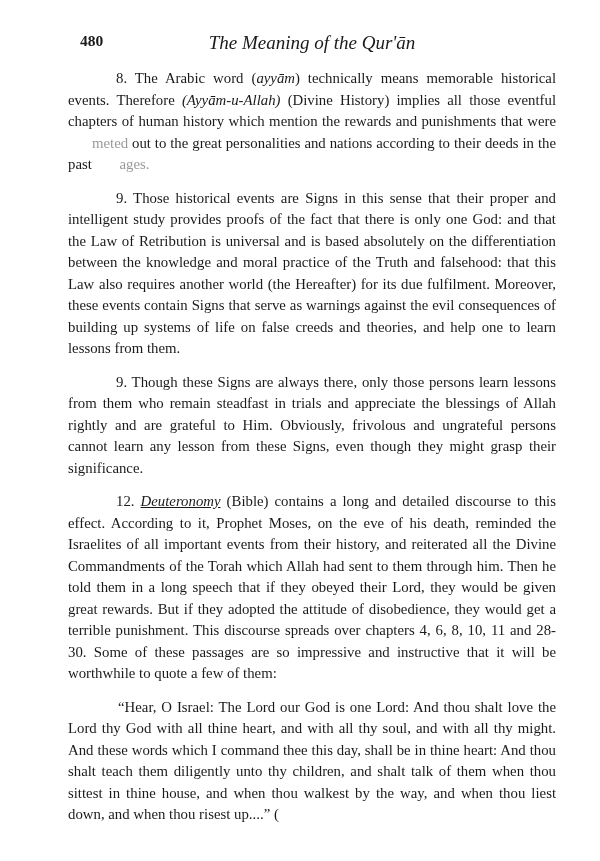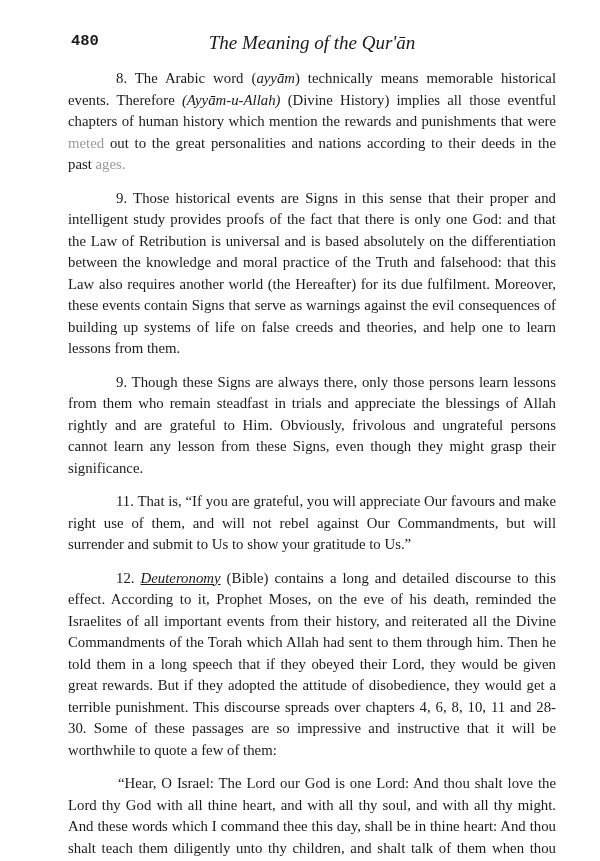--- a/index.html
+++ b/index.html
@@ -1,25 +1,25 @@
 <!DOCTYPE html>
 <html><head>
 <meta charset="utf-8">
 <style>
   html, body { margin:0; padding:0; }
   body { width:600px; height:861px; background:#ffffff; position:relative; overflow:hidden;
          font-family:"Liberation Serif", "DejaVu Serif", serif; color:#1a1a1a; }
   .page { position:absolute; left:68px; top:0; width:488px; }
   .header { position:absolute; top:32px; left:0; width:488px; height:22px; }
-  .page-num { position:absolute; left:3px; top:0; font-size:15.5px; font-weight:bold;font-family:Liberation Mono, monospace; }
+  .page-num { position:absolute; left:12px; top:0; font-size:15.5px; font-weight:bold; }
   .running-title { position:absolute; left:0; right:0; top:0; text-align:center; font-style:italic; font-size:19px; }
   .body { position:absolute; top:68px; left:0; width:488px; font-size:14.8px; line-height:21.5px; text-align:justify; }
   .para { margin:0 0 12px 0; text-indent:48px; }
   .para.quote { text-indent:50px; margin-bottom:10px; }
-  .faded { color:#9a9a9a; }
+  .faded { color:#9a9a9a;margin-left:24px; }
   i { }
 </style>
 </head>
 <body>
 
 <div class="page">
   <div class="header">
     <span class="page-num">480</span>
     <span class="running-title">The Meaning of the Qur'ān</span>
   </div>
@@ -31,23 +31,20 @@
     </p>
 
     <p class="para">
       <span>9.</span><span> Those historical events are Signs in this sense that their proper and intelligent study provides proofs of the fact that there is only one God: and that the Law of Retribution is universal and is based absolutely on the differentiation between the knowledge and moral practice of the Truth and falsehood: that this Law also requires another world (the Hereafter) for its due fulfilment. Moreover, these events contain Signs that serve as warnings against the evil consequences of building up systems of life on false creeds and theories, and help one to learn lessons from them.</span>
     </p>
 
     <p class="para">
       <span>9.</span><span> Though these Signs are always there, only those persons learn lessons from them who remain steadfast in trials and appreciate the blessings of Allah rightly and are grateful to Him. Obviously, frivolous and ungrateful persons cannot learn any lesson from these Signs, even though they might grasp their significance.</span>
     </p>
 
-    <p class="para">
-      <span>11.</span><span> That is, “If you are grateful, you will appreciate Our favours and make right use of them, and will not rebel against Our Commandments, but will surrender and submit to Us to show your gratitude to Us.”</span>
-    </p>
 
     <p class="para">
       <span>12.</span><span> </span><i style="text-decoration:underline;">Deuteronomy</i><span> (Bible) contains a long and detailed discourse to this effect. According to it, Prophet Moses, on the eve of his death, reminded the Israelites of all important events from their history, and reiterated all the Divine Commandments of the Torah which Allah had sent to them through him. Then he told them in a long speech that if they obeyed their Lord, they would be given great rewards. But if they adopted the attitude of disobedience, they would get a terrible punishment. This discourse spreads over chapters 4, 6, 8, 10, 11 and 28-30. Some of these passages are so impressive and instructive that it will be worthwhile to quote a few of them:</span>
     </p>
 
     <p class="para quote">
       <span>“Hear, O Israel: The Lord our God is one Lord: And thou shalt love the Lord thy God with all thine heart, and with all thy soul, and with all thy might. And these words which I command thee this day, shall be in thine heart: And thou shalt teach them diligently unto thy children, and shalt talk of them when thou sittest in thine house, and when thou walkest by the way, and when thou liest down, and when thou risest up....” (</span>
     </p>
 
   </div>

